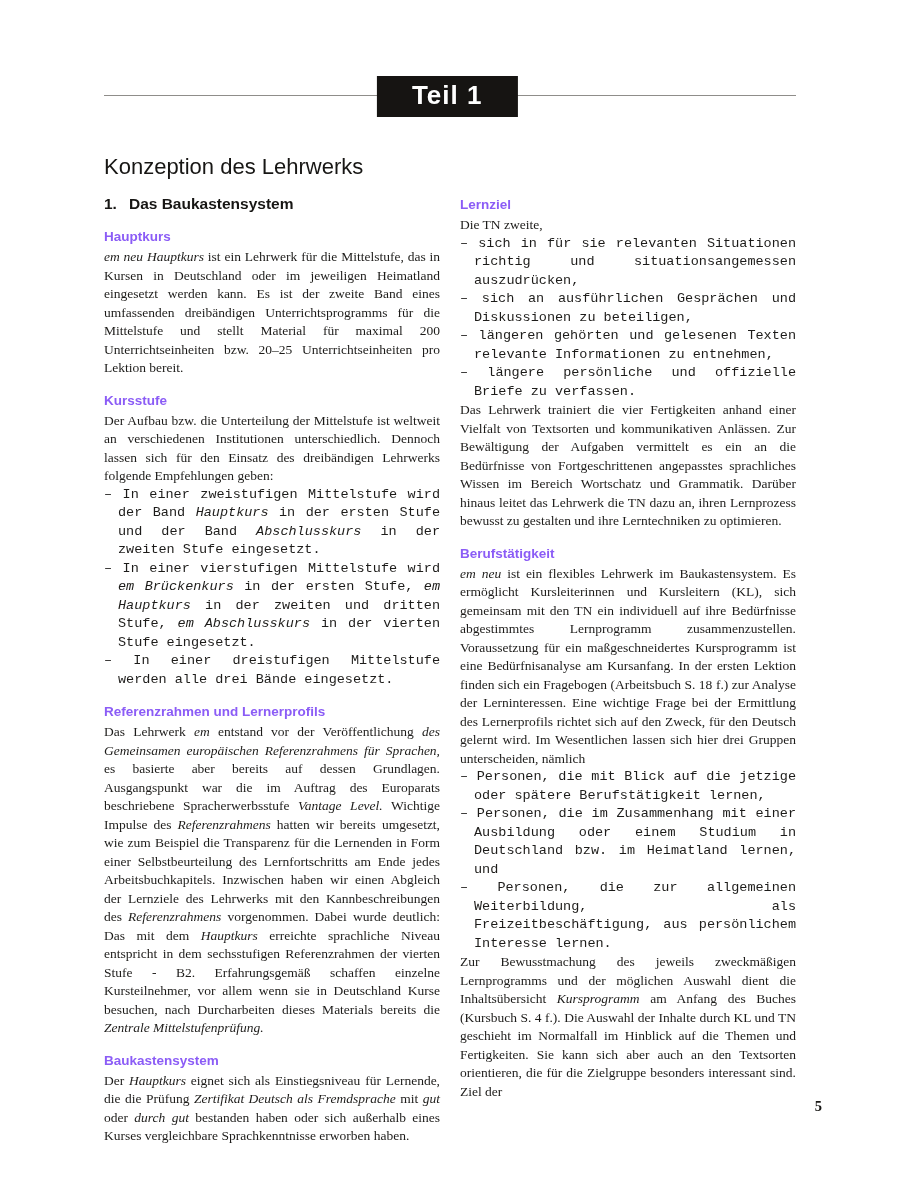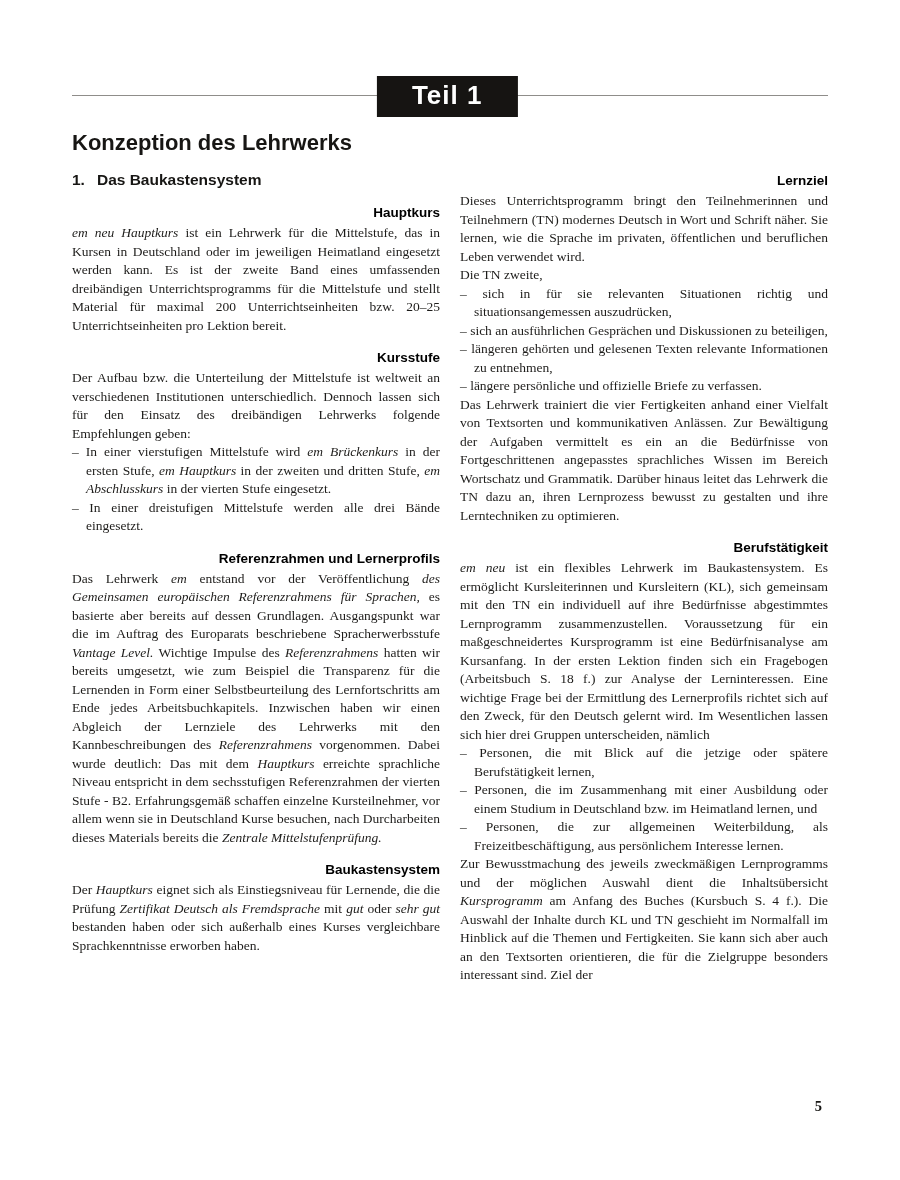--- a/index.html
+++ b/index.html
@@ -7,41 +7,41 @@
   body {
     width:900px; height:1180px;
     font-family:"Liberation Serif", serif;
     color:#1d1c1a;
     position:relative;
     overflow:hidden;
   }
   .page {
     position:relative;
     width:900px; height:847px;
-    padding:0 72px;
+    padding:0 104px;
   }
   
   .header-zone { position:relative; height:122px; }
   .header-rule {
     position:absolute; left:0; right:0; top:95px;
     border-top:1.5px solid #8f8d8a;
   }
   .part-box {
     position:absolute; left:50%; top:76px;
     transform:translateX(-52%);
     background:#161412; color:#ffffff;
     font-family:"Liberation Sans", sans-serif;
     font-weight:bold; font-size:26px; letter-spacing:1px;
     padding:5px 35px 7px 35px;
     line-height:1.1;
   }
   .page-title {
     font-family:"Liberation Sans", sans-serif;
-    font-weight:bold; font-size:22px;
-    margin-top:8px;
+    font-weight:normal; font-size:22px;
+    margin-top:32px;
     color:#171614;
   }
   .columns {
     display:flex; gap:20px;
     margin-top:15px;
   }
   .col { flex:1 1 0; min-width:0; }
   .body-text, .dash-list li {
     font-size:13.5px; line-height:18.5px;
     text-align:justify;
@@ -50,25 +50,25 @@
   .section-heading {
     font-family:"Liberation Sans", sans-serif;
     font-weight:bold; font-size:15.5px;
     color:#171614;
     margin-bottom:16px;
   }
   .section-heading .sec-num { margin-right:12px; }
   .subheading {
     font-family:"Liberation Sans", sans-serif;
     font-weight:bold; font-size:13.5px;
-    color:#000000;
-    margin-top:15px; margin-bottom:4px;text-align:right;
+    color:#8b5cf6;
+    margin-top:15px; margin-bottom:4px;
   }
   .col .subheading:first-child { margin-top:2px; }
-  .dash-list { list-style:none; }
+  .dash-list { list-style:none;font-family:Liberation Mono, monospace; }
   .dash-list li {
     padding-left:14px; text-indent:-14px;
   }
   .dash-list li::before { content:"\2013\00A0"; }
   .page-number {
     position:absolute; right:78px; top:1098px;
     font-weight:bold; font-size:14.5px;
     font-family:"Liberation Serif", serif;
     color:#171614;
   }
@@ -93,34 +93,34 @@
       <h2 class="section-heading">
         <span class="sec-num">1.</span><span class="sec-title">Das Baukastensystem</span>
       </h2>
 
       <h3 class="subheading">Hauptkurs</h3>
       <p class="body-text"><i>em neu Hauptkurs</i> ist ein Lehrwerk für die Mittelstufe, das in Kursen in Deutschland oder im jeweiligen Heimatland eingesetzt werden kann. Es ist der zweite Band eines umfassenden dreibändigen Unterrichtsprogramms für die Mittelstufe und stellt Material für maximal 200 Unterrichtseinheiten bzw. 20–25 Unterrichtseinheiten pro Lektion bereit.</p>
 
       <h3 class="subheading">Kursstufe</h3>
       <p class="body-text">Der Aufbau bzw. die Unterteilung der Mittelstufe ist weltweit an verschiedenen Institutionen unterschiedlich. Dennoch lassen sich für den Einsatz des dreibändigen Lehrwerks folgende Empfehlungen geben:</p>
       <ul class="dash-list">
+        <li>In einer zweistufigen Mittelstufe wird der Band <i>Hauptkurs</i> in der ersten Stufe und der Band <i>Abschlusskurs</i> in der zweiten Stufe eingesetzt.</li>
         <li>In einer vierstufigen Mittelstufe wird <i>em Brückenkurs</i> in der ersten Stufe, <i>em Hauptkurs</i> in der zweiten und dritten Stufe, <i>em Abschlusskurs</i> in der vierten Stufe eingesetzt.</li>
         <li>In einer dreistufigen Mittelstufe werden alle drei Bände eingesetzt.</li>
       </ul>
 
       <h3 class="subheading">Referenzrahmen und Lernerprofils</h3>
       <p class="body-text">Das Lehrwerk <i>em</i> entstand vor der Veröffentlichung <i>des Gemeinsamen europäischen Referenzrahmens für Sprachen,</i> es basierte aber bereits auf dessen Grundlagen. Ausgangspunkt war die im Auftrag des Europarats beschriebene Spracherwerbsstufe <i>Vantage Level.</i> Wichtige Impulse des <i>Referenzrahmens</i> hatten wir bereits umgesetzt, wie zum Beispiel die Transparenz für die Lernenden in Form einer Selbstbeurteilung des Lernfortschritts am Ende jedes Arbeitsbuchkapitels. Inzwischen haben wir einen Abgleich der Lernziele des Lehrwerks mit den Kannbeschreibungen des <i>Referenzrahmens</i> vorgenommen. Dabei wurde deutlich: Das mit dem <i>Hauptkurs</i> erreichte sprachliche Niveau entspricht in dem sechsstufigen Referenzrahmen der vierten Stufe - B2. Erfahrungsgemäß schaffen einzelne Kursteilnehmer, vor allem wenn sie in Deutschland Kurse besuchen, nach Durcharbeiten dieses Materials bereits die <i>Zentrale Mittelstufenprüfung.</i></p>
 
       <h3 class="subheading">Baukastensystem</h3>
-      <p class="body-text">Der <i>Hauptkurs</i> eignet sich als Einstiegsniveau für Lernende, die die Prüfung <i>Zertifikat Deutsch als Fremdsprache</i> mit <i>gut</i> oder <i>sehr gut</i> bestanden haben oder sich außerhalb eines Kurses vergleichbare Sprachkenntnisse erworben haben.</p>
+      <p class="body-text">Der <i>Hauptkurs</i> eignet sich als Einstiegsniveau für Lernende, die die Prüfung <i>Zertifikat Deutsch als Fremdsprache</i> mit <i>gut</i> oder <i>durch gut</i> bestanden haben oder sich außerhalb eines Kurses vergleichbare Sprachkenntnisse erworben haben.</p>
     </div>
 
     <div class="col">
       <h3 class="subheading">Lernziel</h3>
-      <p class="body-text">Dieses Unterrichtsprogramm bringt den Teilnehmerinnen und Teilnehmern (TN) modernes Deutsch in Wort und Schrift näher. Sie lernen, wie die Sprache im privaten, öffentlichen und beruflichen Leben verwendet wird.</p>
       <p class="body-text">Die TN zweite,</p>
       <ul class="dash-list">
         <li>sich in für sie relevanten Situationen richtig und situationsangemessen auszudrücken,</li>
         <li>sich an ausführlichen Gesprächen und Diskussionen zu beteiligen,</li>
         <li>längeren gehörten und gelesenen Texten relevante Informationen zu entnehmen,</li>
         <li>längere persönliche und offizielle Briefe zu verfassen.</li>
       </ul>
       <p class="body-text">Das Lehrwerk trainiert die vier Fertigkeiten anhand einer Vielfalt von Textsorten und kommunikativen Anlässen. Zur Bewältigung der Aufgaben vermittelt es ein an die Bedürfnisse von Fortgeschrittenen angepasstes sprachliches Wissen im Bereich Wortschatz und Grammatik. Darüber hinaus leitet das Lehrwerk die TN dazu an, ihren Lernprozess bewusst zu gestalten und ihre Lerntechniken zu optimieren.</p>
 
       <h3 class="subheading">Berufstätigkeit</h3>

